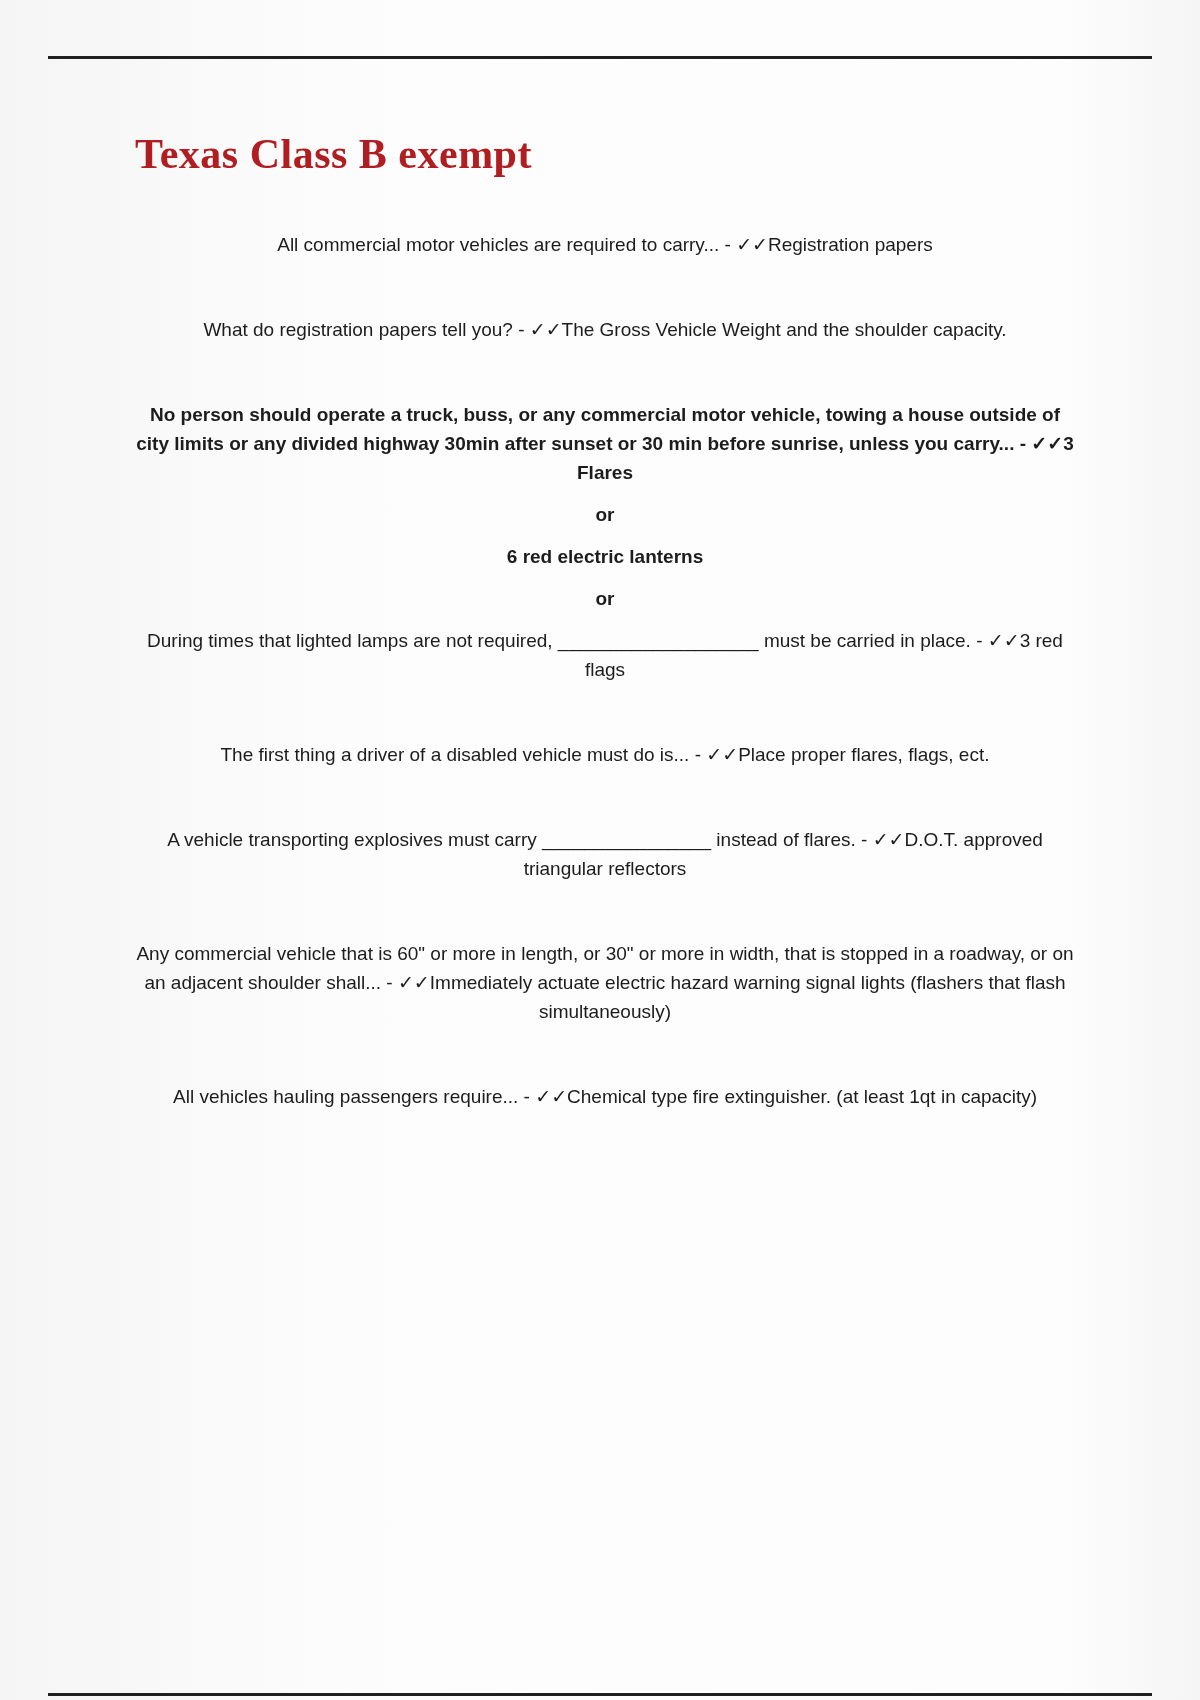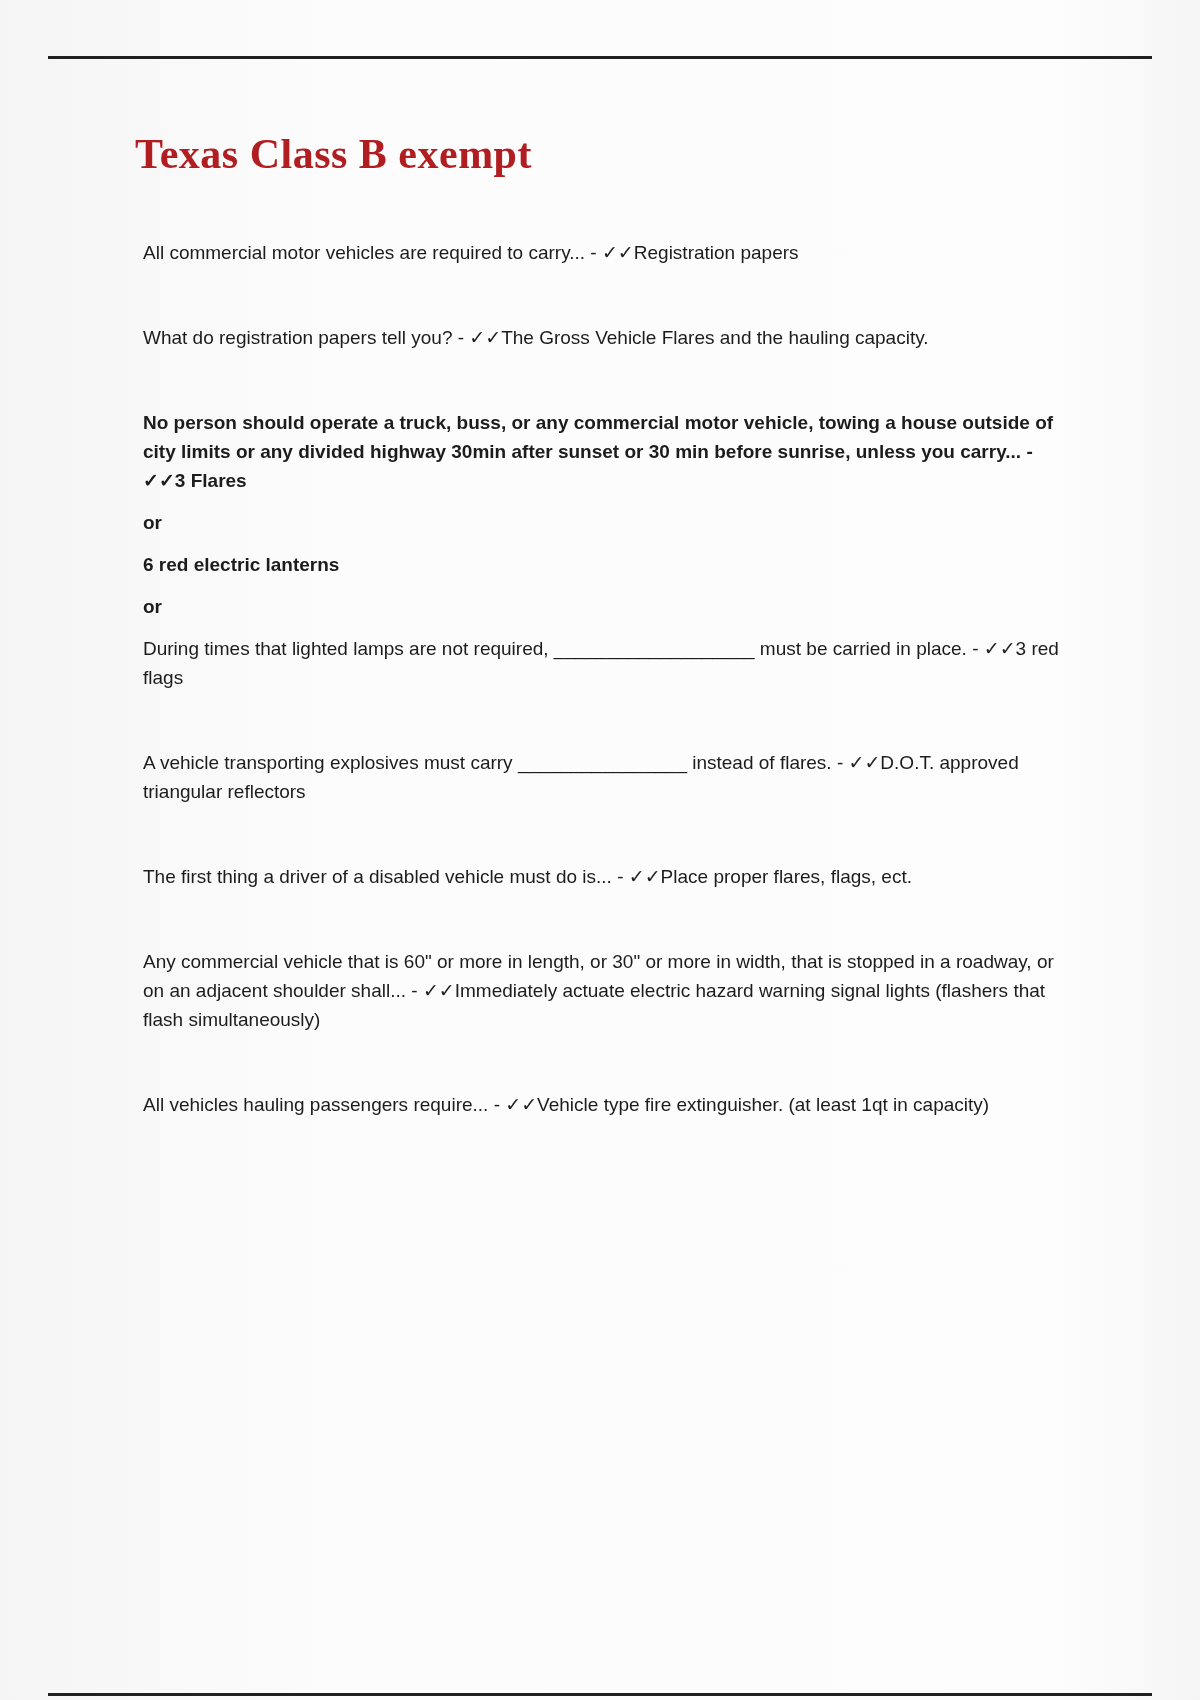--- a/index.html
+++ b/index.html
@@ -34,41 +34,41 @@
     color: #b01e21;
   }
   .content {
     position: absolute;
     top: 230px;
     left: 135px;
     width: 940px;
     font-size: 19px;
     line-height: 29px;
   }
-  .para { margin: 8px; white-space: normal; }
+  .para { margin: 0; white-space: normal; text-align: center; }
   .m-qa { margin-bottom: 56px; }
   .m-tight { margin-bottom: 13px; font-weight: bold; }
 </style>
 </head>
 <body>
 
 <div class="page">
   <div class="rule rule-top"></div>
 
   <h1 class="title">Texas Class B exempt</h1>
 
   <div class="content">
 
   <p class="para m-qa">All commercial motor vehicles are required to carry... - ✓✓Registration papers</p>
-      <p class="para m-qa">What do registration papers tell you? - ✓✓The Gross Vehicle Flares and the hauling capacity.</p>
+      <p class="para m-qa">What do registration papers tell you? - ✓✓The Gross Vehicle Weight and the shoulder capacity.</p>
       <p class="para m-tight">No person should operate a truck, buss, or any commercial motor vehicle, towing a house outside of city limits or any divided highway 30min after sunset or 30 min before sunrise, unless you carry... - ✓✓3 Flares</p>
       <p class="para m-tight">or</p>
       <p class="para m-tight">6 red electric lanterns</p>
       <p class="para m-tight">or</p>
       <p class="para m-qa">During times that lighted lamps are not required, ___________________ must be carried in place. - ✓✓3 red flags</p>
+      <p class="para m-qa">The first thing a driver of a disabled vehicle must do is... - ✓✓Place proper flares, flags, ect.</p>
       <p class="para m-qa">A vehicle transporting explosives must carry ________________ instead of flares. - ✓✓D.O.T. approved triangular reflectors</p>
-      <p class="para m-qa">The first thing a driver of a disabled vehicle must do is... - ✓✓Place proper flares, flags, ect.</p>
       <p class="para m-qa">Any commercial vehicle that is 60" or more in length, or 30" or more in width, that is stopped in a roadway, or on an adjacent shoulder shall... - ✓✓Immediately actuate electric hazard warning signal lights (flashers that flash simultaneously)</p>
-      <p class="para m-qa">All vehicles hauling passengers require... - ✓✓Vehicle type fire extinguisher. (at least 1qt in capacity)</p>
+      <p class="para m-qa">All vehicles hauling passengers require... - ✓✓Chemical type fire extinguisher. (at least 1qt in capacity)</p>
     </div>
 
   <div class="rule rule-bottom"></div>
 </div>
 
 </body></html>

